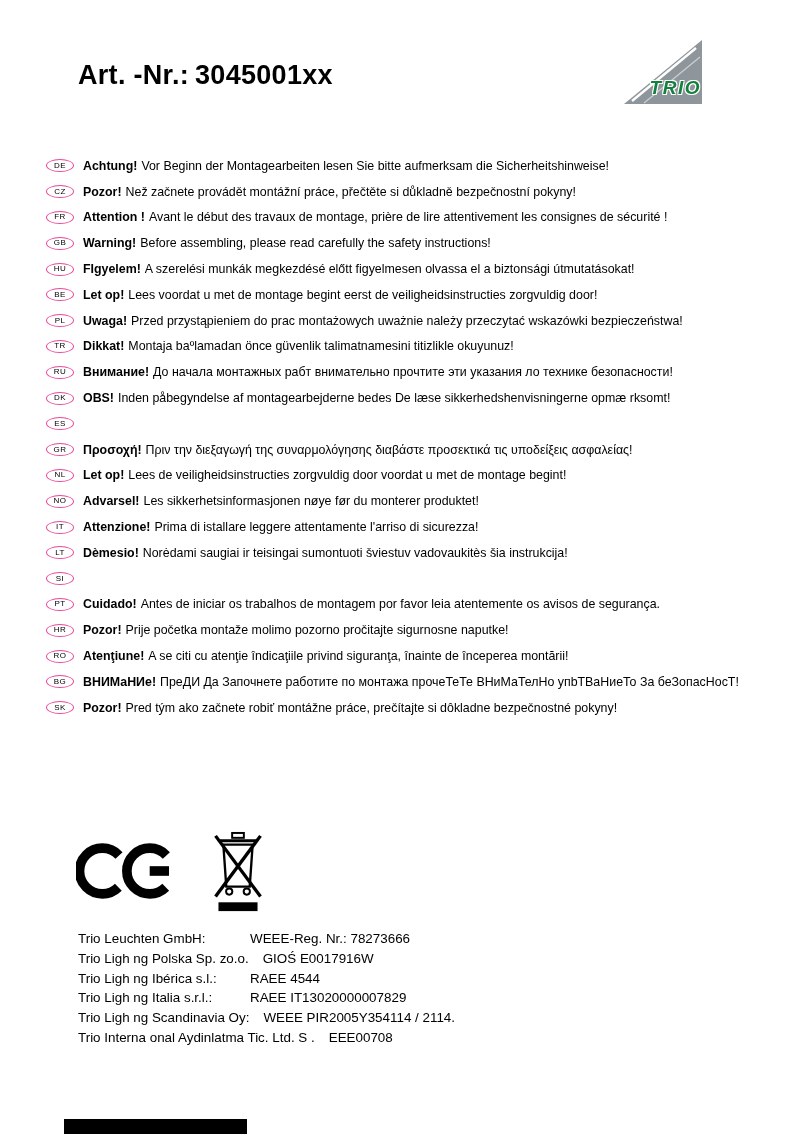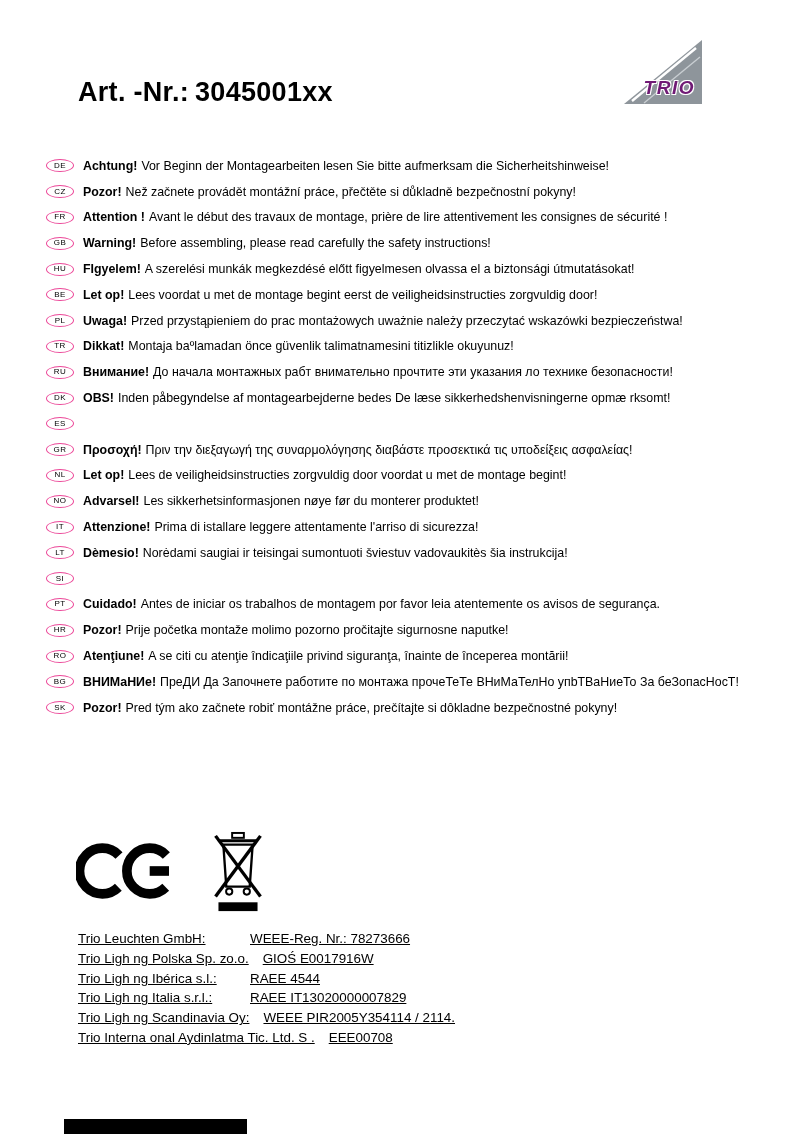--- a/index.html
+++ b/index.html
@@ -12,45 +12,45 @@
     font-family: "Liberation Sans", sans-serif;
     color: #000;
     overflow: hidden;
     margin: 0 auto;
   }
 
   
   .title {
     position: absolute;
     left: 78px;
-    top: 77px;
+    top: 60px;
     font-size: 27px;
     font-weight: 700;
     letter-spacing: 0.3px;
     white-space: nowrap;
   }
   .title .num { margin-left: 6px; }
 
   .logo {
     position: absolute;
     left: 624px;
     top: 40px;
     width: 78px;
     height: 64px;
   }
   .logo svg { position: absolute; inset: 0; width: 100%; height: 100%; }
   .logo-text {
     position: absolute;
-    right: 7px;
+    right: 1px;
     bottom: 5px;
     font-style: italic;
     font-weight: 700;
     font-size: 19px;
     letter-spacing: 1.5px;
-    color: #701a75;
+    color: #15803d;
     text-shadow: -1px -1px 0 #fff, 1px -1px 0 #fff, -1px 1px 0 #fff, 1px 1px 0 #fff;
   }
 
   
   .warnings {
     position: absolute;
     left: 46px;
     top: 153px;
     width: 722px;
   }
@@ -98,21 +98,21 @@
   }
 
   
   .footer {
     position: absolute;
     left: 78px;
     top: 929px;
     font-size: 13.4px;
     line-height: 19.8px;
   }
-  .footer-row { display: flex; white-space: nowrap; text-decoration: underline; }
+  .footer-row { display: flex; white-space: nowrap; }
   .company-name { min-width: 172px; flex: 0 0 auto; padding-right: 14px; }
 
   .bottom-bar {
     position: absolute;
     left: 64px;
     bottom: 0;
     width: 183px;
     height: 15px;
     background: #000;
   }

